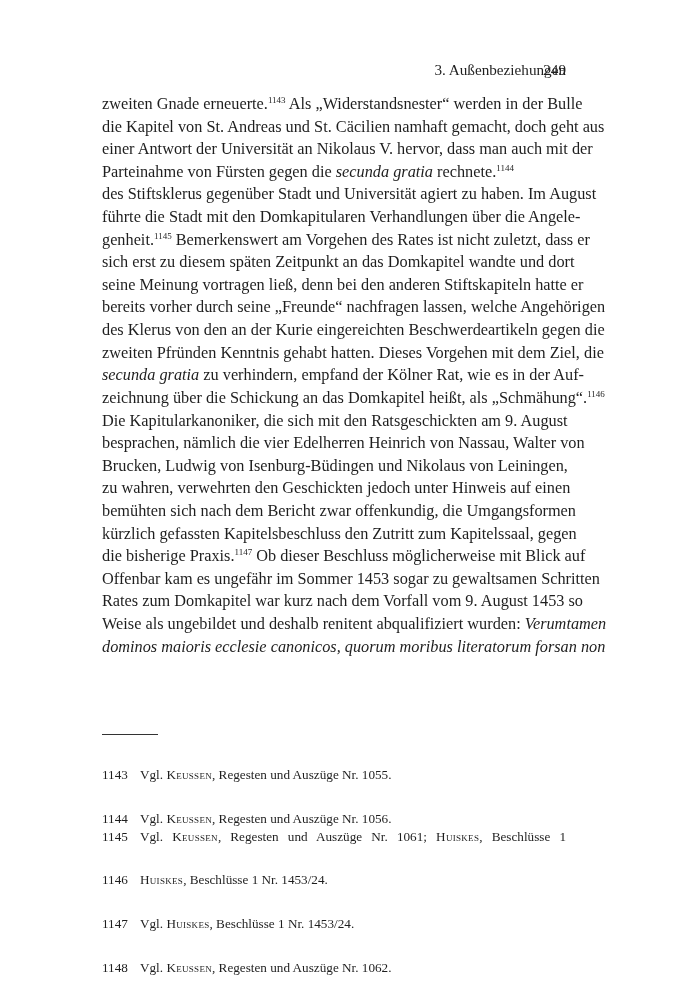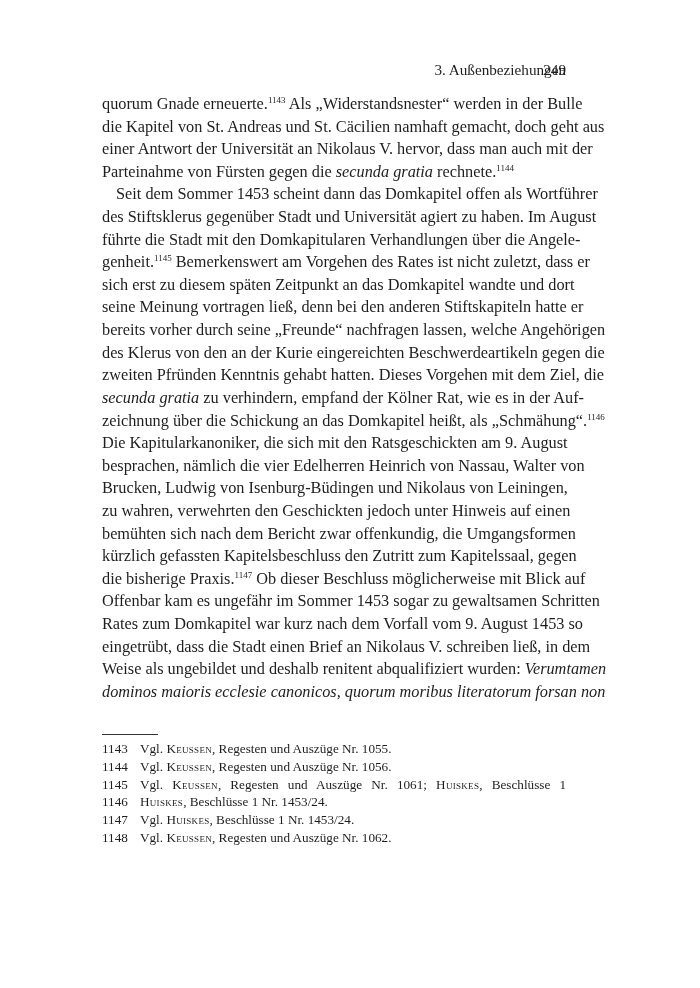--- a/index.html
+++ b/index.html
@@ -24,58 +24,56 @@
   sup.fn { font-size: 9px; vertical-align: 6px; line-height: 0; }
   i { font-style: italic; }
   .rule { position: absolute; top: 734px; left: 0; width: 56px; height: 0; border-top: 1px solid #333; }
   .footnotes {
     position: absolute; top: 740px; left: 0; width: 464px;
     font-size: 13.2px; line-height: 17.8px;
   }
   .fn-item { position: relative; padding-left: 38px; }
   .fn-num { position: absolute; left: 0; top: 0; }
   .fn-line { display: block; white-space: nowrap; text-align: justify; text-align-last: justify; }
-  .fn-line.last { text-align-last: left; }
+  .fn-line.last { text-align-last: left; margin-top: 26px; }
   .sc { font-variant: small-caps; letter-spacing: 0.3px; }
 </style>
 </head>
 <body>
 
 <div class="page">
   <div class="running-head">
     <span class="running-title">3. Außenbeziehungen</span>
     <span class="page-number">249</span>
   </div>
 
   <div class="body-text" id="body-text">
-      <span class="line"><span>quorum Gnade erneuerte.</span><sup class="fn">1143</sup><span> Als „Widerstandsnester“ werden in der Bulle</span></span>
+      <span class="line"><span>zweiten Gnade erneuerte.</span><sup class="fn">1143</sup><span> Als „Widerstandsnester“ werden in der Bulle</span></span>
       <span class="line"><span>die Kapitel von St. Andreas und St. Cäcilien namhaft gemacht, doch geht aus</span></span>
       <span class="line"><span>einer Antwort der Universität an Nikolaus V. hervor, dass man auch mit der</span></span>
       <span class="line last"><span>Parteinahme von Fürsten gegen die </span><i>secunda gratia</i><span> rechnete.</span><sup class="fn">1144</sup></span>
-      <span class="line indent"><span>Seit dem Sommer 1453 scheint dann das Domkapitel offen als Wortführer</span></span>
       <span class="line"><span>des Stiftsklerus gegenüber Stadt und Universität agiert zu haben. Im August</span></span>
       <span class="line"><span>führte die Stadt mit den Domkapitularen Verhandlungen über die Angele-</span></span>
       <span class="line"><span>genheit.</span><sup class="fn">1145</sup><span> Bemerkenswert am Vorgehen des Rates ist nicht zuletzt, dass er</span></span>
       <span class="line"><span>sich erst zu diesem späten Zeitpunkt an das Domkapitel wandte und dort</span></span>
       <span class="line"><span>seine Meinung vortragen ließ, denn bei den anderen Stiftskapiteln hatte er</span></span>
       <span class="line"><span>bereits vorher durch seine „Freunde“ nachfragen lassen, welche Angehörigen</span></span>
       <span class="line"><span>des Klerus von den an der Kurie eingereichten Beschwerdeartikeln gegen die</span></span>
       <span class="line"><span>zweiten Pfründen Kenntnis gehabt hatten. Dieses Vorgehen mit dem Ziel, die</span></span>
       <span class="line"><i>secunda gratia</i><span> zu verhindern, empfand der Kölner Rat, wie es in der Auf-</span></span>
       <span class="line"><span>zeichnung über die Schickung an das Domkapitel heißt, als „Schmähung“.</span><sup class="fn">1146</sup></span>
       <span class="line"><span>Die Kapitularkanoniker, die sich mit den Ratsgeschickten am 9. August</span></span>
       <span class="line"><span>besprachen, nämlich die vier Edelherren Heinrich von Nassau, Walter von</span></span>
       <span class="line"><span>Brucken, Ludwig von Isenburg-Büdingen und Nikolaus von Leiningen,</span></span>
       <span class="line"><span>zu wahren, verwehrten den Geschickten jedoch unter Hinweis auf einen</span></span>
       <span class="line"><span>bemühten sich nach dem Bericht zwar offenkundig, die Umgangsformen</span></span>
       <span class="line"><span>kürzlich gefassten Kapitelsbeschluss den Zutritt zum Kapitelssaal, gegen</span></span>
       <span class="line"><span>die bisherige Praxis.</span><sup class="fn">1147</sup><span> Ob dieser Beschluss möglicherweise mit Blick auf</span></span>
       <span class="line"><span>Offenbar kam es ungefähr im Sommer 1453 sogar zu gewaltsamen Schritten</span></span>
       <span class="line"><span>Rates zum Domkapitel war kurz nach dem Vorfall vom 9. August 1453 so</span></span>
-      <span class="line"><span>eingetrübt, dass die Stadt einen Brief an Nikolaus V. schreiben ließ, in dem</span></span>
       <span class="line"><span>Weise als ungebildet und deshalb renitent abqualifiziert wurden: </span><i>Verumtamen</i></span>
       <span class="line"><i>dominos maioris ecclesie canonicos, quorum moribus literatorum forsan non</i></span>
     </div>
 
   <div class="rule"></div>
 
   <div class="footnotes" id="footnotes">
       <div class="fn-item">
         <span class="fn-num">1143</span>
         <span class="fn-line last"><span>Vgl. </span><span class="sc">Keussen</span><span>, Regesten und Auszüge Nr. 1055.</span></span>

